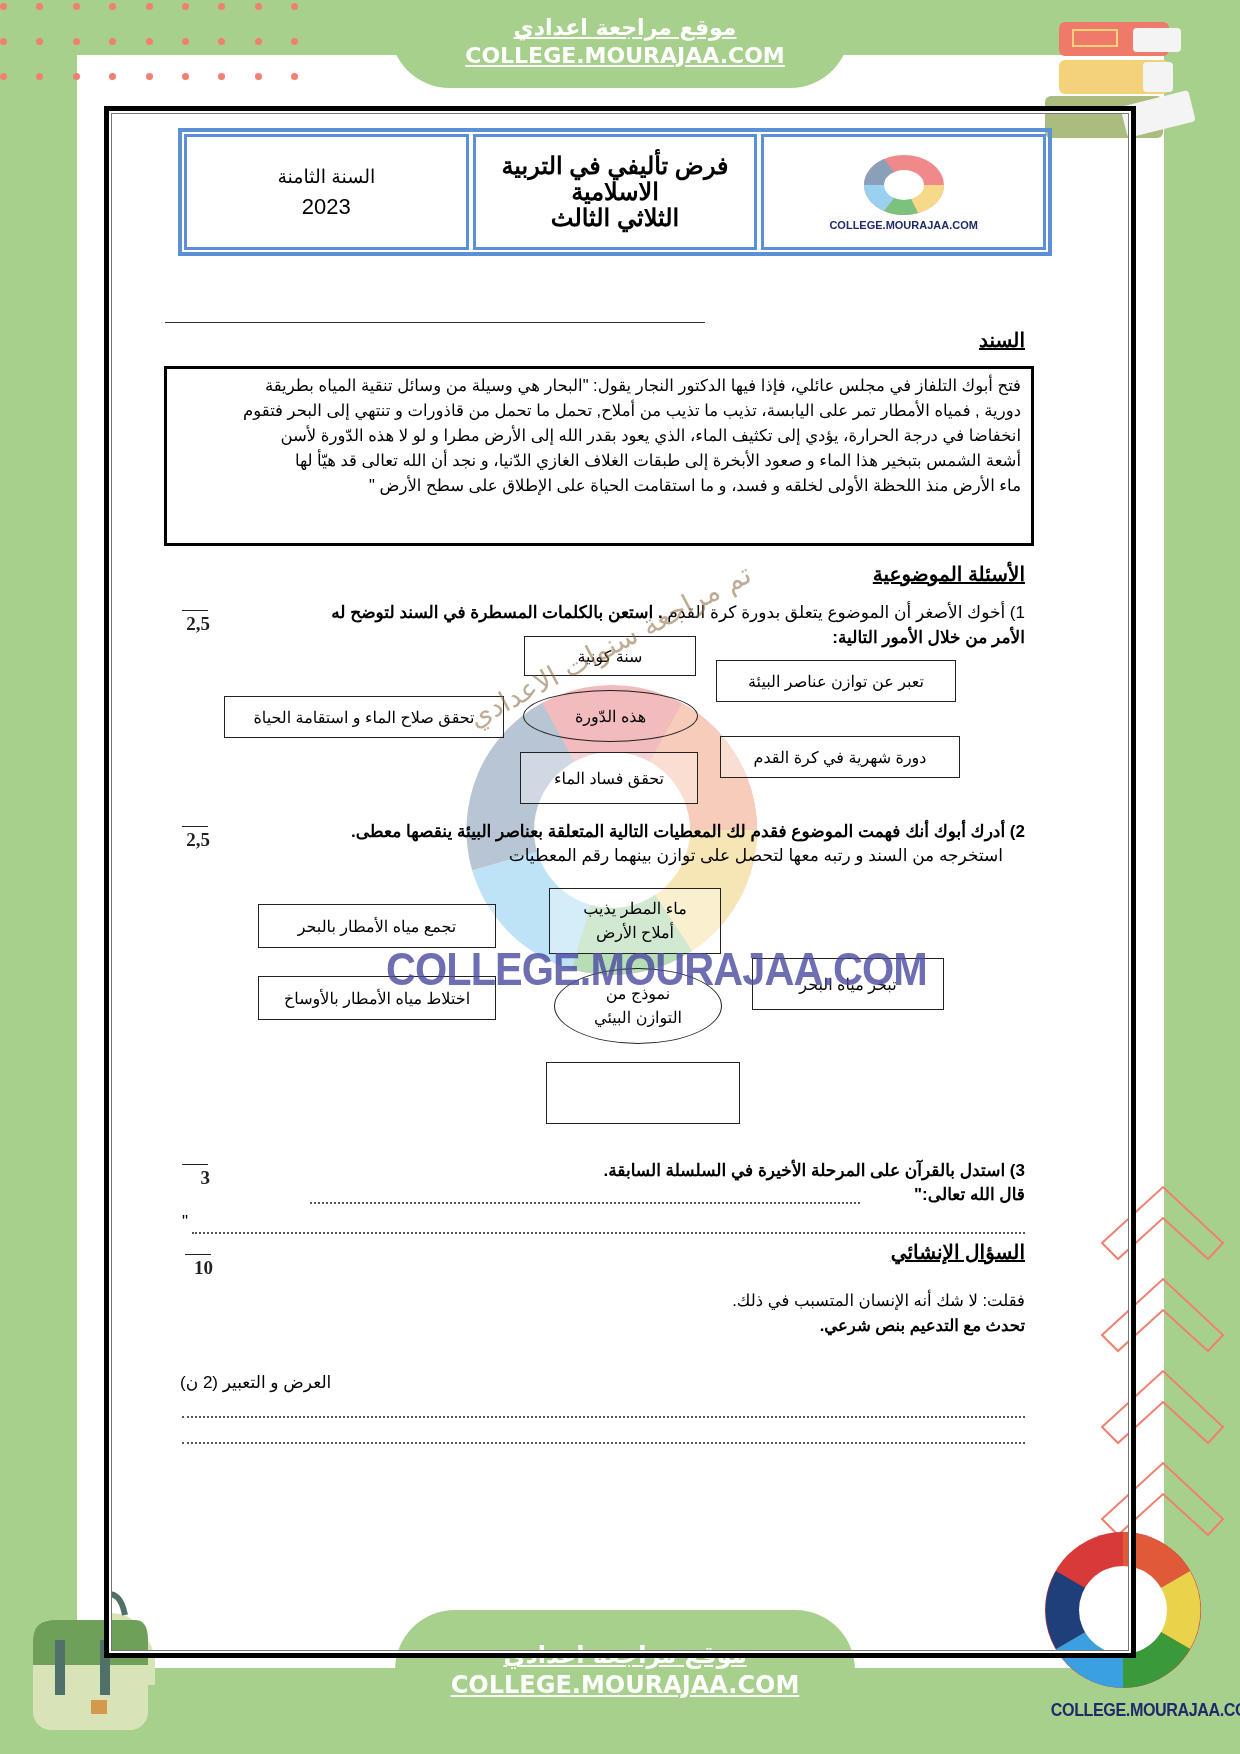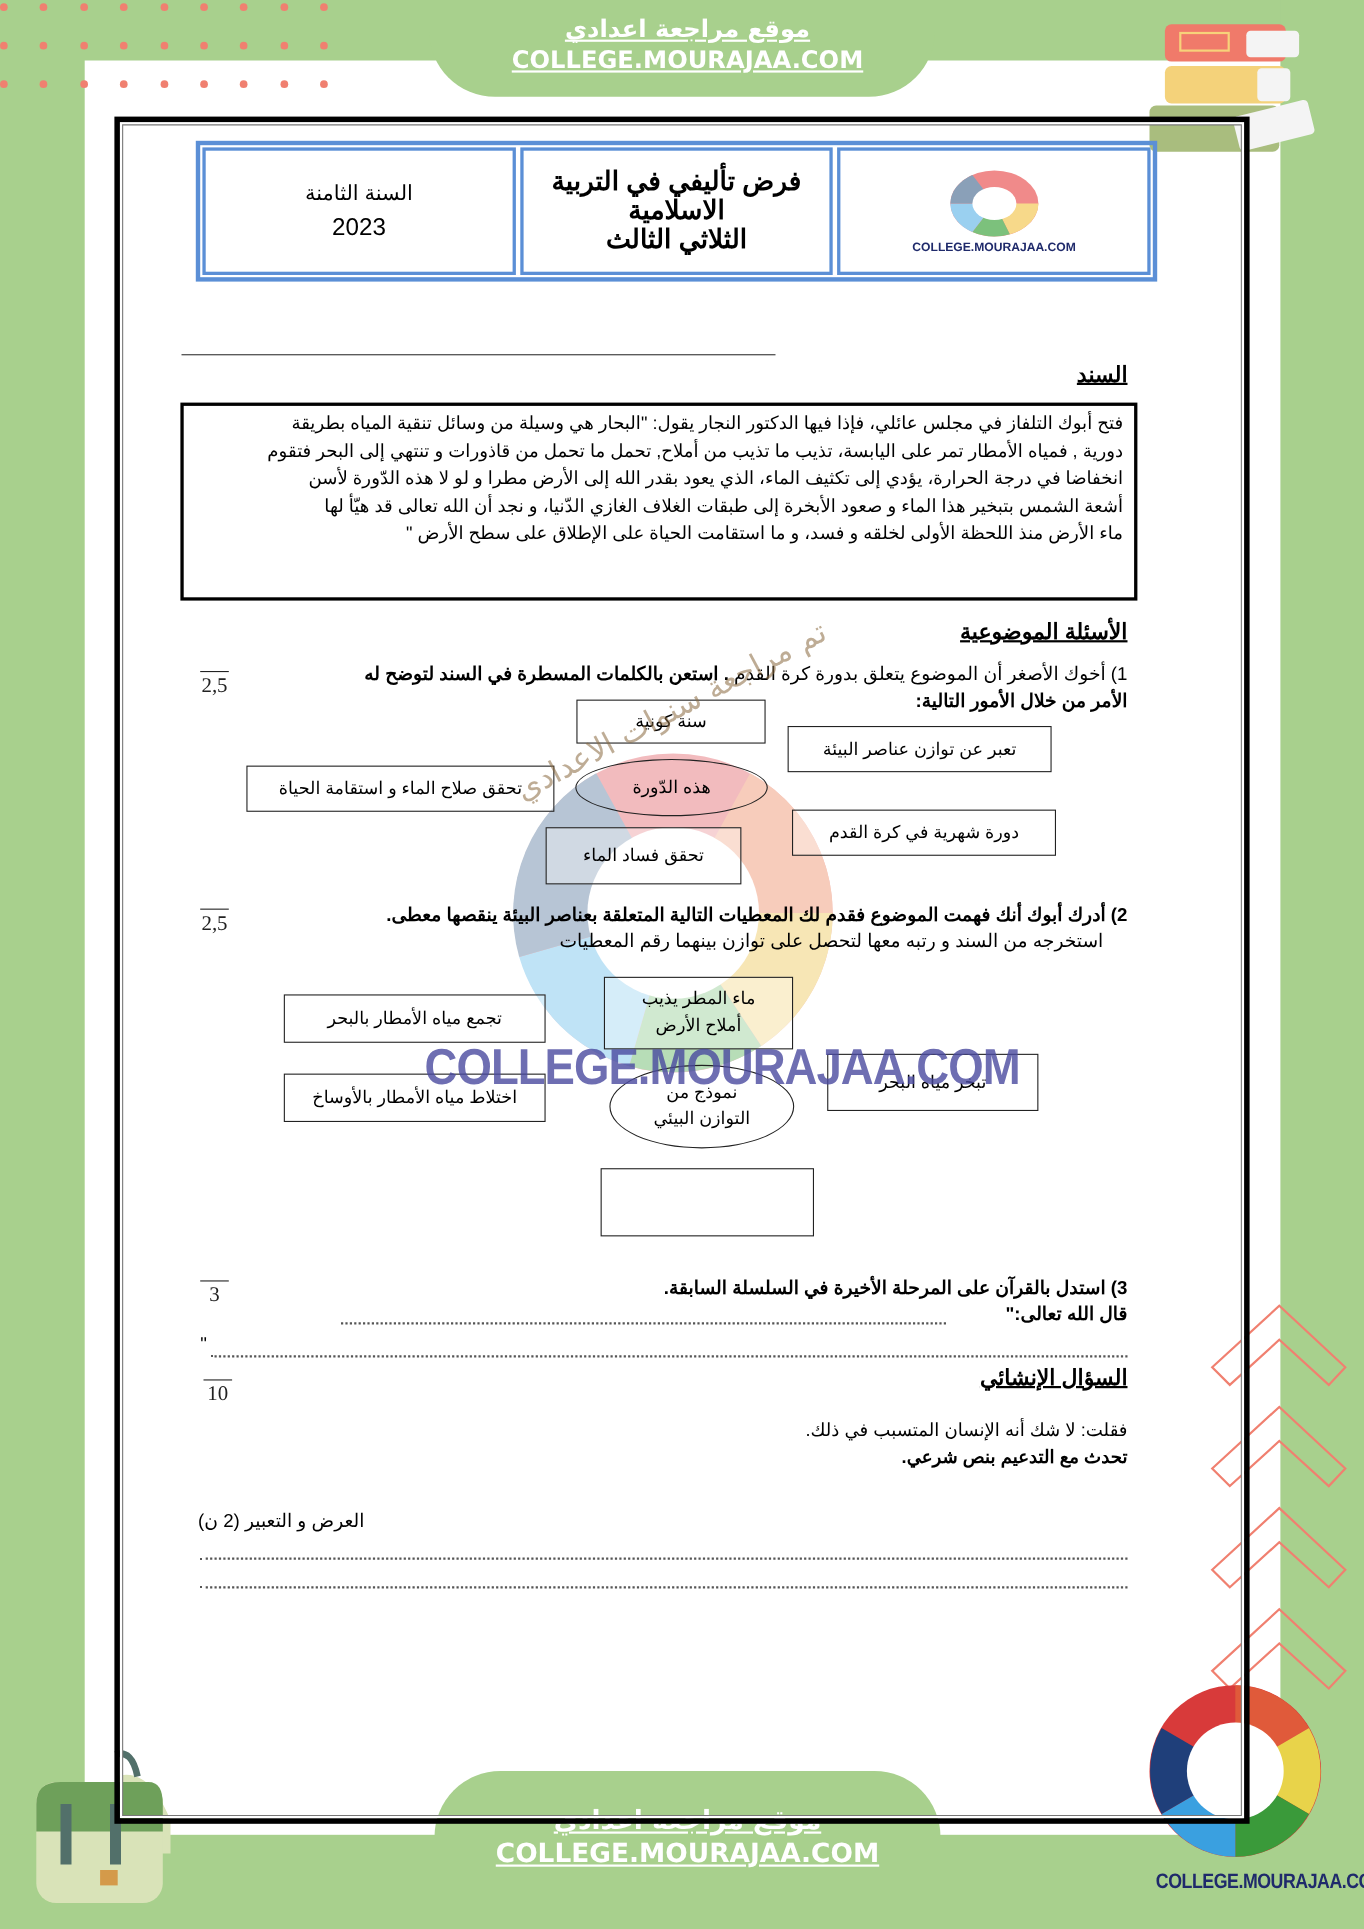--- a/index.html
+++ b/index.html
@@ -11,21 +11,21 @@
   .banner-text { color:#fff; text-align:center; font-family:"DejaVu Sans", sans-serif; font-weight:bold; text-decoration:underline; line-height:1.25; }
   .page-frame { position:absolute; left:104px; top:106px; width:1022px; height:1542px; border:5px solid #000; box-shadow: inset 0 0 0 2px #fff, inset 0 0 0 3px #777; }
   .header-table { position:absolute; left:178px; top:128px; width:874px; height:128px; border:4px solid #5b8fd6; display:flex; direction:ltr; box-sizing:border-box; }
   .header-cell { flex:1; border:3px solid #5b8fd6; margin:2px; display:flex; flex-direction:column; align-items:center; justify-content:center; background:#fff; }
   .rtl { direction:rtl; text-align:right; }
   .t { font-family:"Liberation Sans", sans-serif; color:#000; }
   .section-title { font-weight:bold; text-decoration:underline; font-size:20px; }
   .sanad-box { position:absolute; left:164px; top:366px; width:870px; height:180px; border:3px solid #000; box-sizing:border-box; padding:4px 10px; font-size:16.5px; line-height:25px; }
   .diagram-box { position:absolute; border:1.5px solid #222; background:rgba(255,255,255,0.35); display:flex; align-items:center; justify-content:center; text-align:center; font-size:16px; direction:rtl; box-sizing:border-box; }
   .ellipse { position:absolute; border:1.5px solid #222; border-radius:50%; display:flex; align-items:center; justify-content:center; text-align:center; font-size:16px; direction:rtl; box-sizing:border-box; }
-  .score { position:absolute; font-family:"Liberation Serif", serif; font-size:19px; color:#222; text-align:center; width:30px; }
+  .score { position:absolute; font-family:"Liberation Serif", serif; font-size:19px; color:#222; text-align:right; width:30px;font-weight:bold; }
   .score::before { content:""; display:block; width:26px; margin:0 auto 2px; border-top:1.5px solid #222; }
   .dotted { position:absolute; border-bottom:2px dotted #555; height:0; }
 </style>
 </head>
 <body>
 
 <div class="abs green" style="left:0;top:0;width:1240px;height:55px;"></div>
 <div class="abs green" style="left:0;top:0;width:77px;height:1754px;"></div>
 <div class="abs green" style="left:1164px;top:0;width:76px;height:1754px;"></div>
 <div class="abs green" style="left:0;top:1668px;width:1240px;height:86px;"></div>
@@ -182,21 +182,21 @@
   <span>1) أخوك الأصغر أن الموضوع يتعلق بدورة كرة القدم</span>
   <span style="font-weight:bold;">. استعن بالكلمات المسطرة في السند لتوضح له</span>
   <div style="font-weight:bold;">الأمر من خلال الأمور التالية:</div>
 </div>
 
 <div class="diagram-box t" style="left:524px;top:636px;width:172px;height:40px;">سنة كونية</div>
 <div class="diagram-box t" style="left:716px;top:660px;width:240px;height:42px;">تعبر عن توازن عناصر البيئة</div>
 <div class="diagram-box t" style="left:224px;top:696px;width:280px;height:42px;">تحقق صلاح الماء و استقامة الحياة</div>
 <div class="ellipse t" style="left:523px;top:690px;width:175px;height:52px;">هذه الدّورة</div>
 <div class="diagram-box t" style="left:720px;top:736px;width:240px;height:42px;">دورة شهرية في كرة القدم</div>
-<div class="diagram-box t" style="left:496px;top:752px;width:178px;height:52px;">تحقق فساد الماء</div>
+<div class="diagram-box t" style="left:520px;top:752px;width:178px;height:52px;">تحقق فساد الماء</div>
 
 <div class="score" style="left:180px;top:826px;">2,5</div>
 <div class="abs t rtl" style="left:220px;top:820px;width:805px;font-size:17px;line-height:24px;">
   <div style="font-weight:bold;">2) أدرك أبوك أنك فهمت الموضوع فقدم لك المعطيات التالية المتعلقة بعناصر البيئة ينقصها معطى.</div>
   <div style="padding-right:22px;">استخرجه من السند و رتبه معها لتحصل على توازن بينهما رقم المعطيات</div>
 </div>
 
 <div class="diagram-box t" style="left:549px;top:888px;width:172px;height:66px;flex-direction:column;line-height:24px;text-align:center;">
   <div>ماء المطر يذيب</div>
   <div>أملاح الأرض</div>

